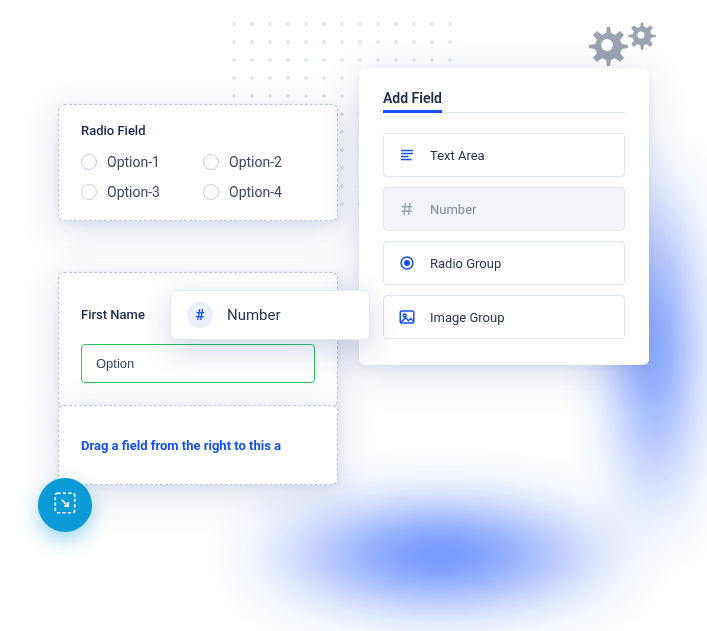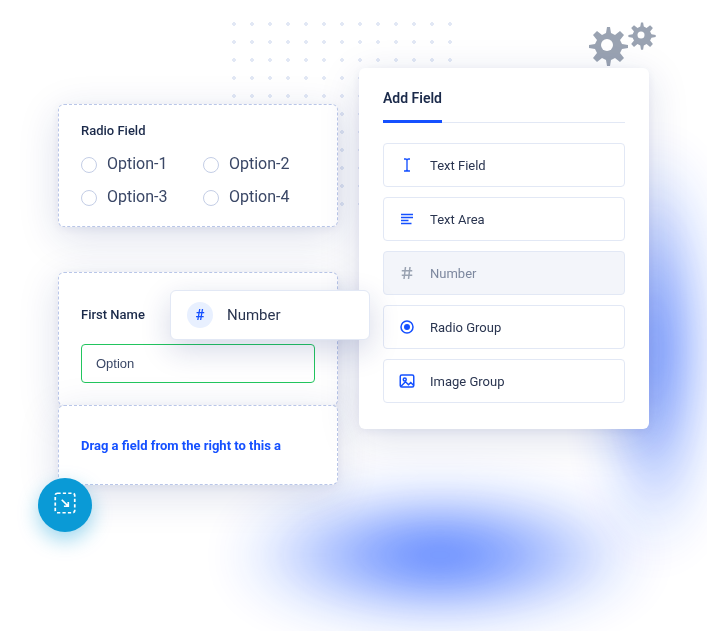--- a/index.html
+++ b/index.html
@@ -53,22 +53,22 @@
   .radio-card h4 {
     font-size: 13px; font-weight: 500; color: #1b2a4a;
     margin-bottom: 16px;
   }
   .radio-grid {
     display: grid;
     grid-template-columns: 1fr 1fr;
     gap: 14px 10px;
   }
   .radio-item {
-    display: flex; align-items: flex-end; gap: 10px;
-    font-size: 16px; color: #3a4766;
+    display: flex; align-items: flex-start; gap: 10px;
+    font-size: 14px; color: #3a4766;
   }
   .radio-circle {
     width: 16px; height: 16px; border-radius: 50%;
     border: 1.5px solid #c4cee6;
     flex-shrink: 0;
   }
 
   
   .first-name-card {
     top: 272px; left: 58px;
@@ -146,21 +146,21 @@
     width: 290px;
     padding: 22px 24px 26px;
     z-index: 3;
   }
   .tabs {
     display: flex; gap: 30px;
     border-bottom: 1px solid #e2e8f5;
     margin-bottom: 20px;
   }
   .tab {
-    padding-bottom: 14px;
+    padding-bottom: 4px;
     font-size: 14px; font-weight: 600;
     color: #98a3bc;
     cursor: pointer;
     border-bottom: 3px solid transparent;
     margin-bottom: -1px;
   }
   .tab.active {
     color: #1b2a4a;
     border-bottom-color: #1550ff;
   }
@@ -253,28 +253,20 @@
   <span class="icon-hash">#</span>
   <span>Number</span>
 </div>
 
 <div class="card field-panel">
   <div class="tabs">
     <div class="tab active">Add Field</div>
   </div>
   <div class="field-list">
 
-    <div class="field-item">
-      <span class="fi-icon">
-        <svg viewBox="0 0 24 24" fill="none" stroke="currentColor" stroke-width="1.8">
-          <path d="M8 4h2a2 2 0 012 2 2 2 0 012-2h2M8 20h2a2 2 0 002-2 2 2 0 002 2h2M12 6v12"></path>
-        </svg>
-      </span>
-      <span>Text Field</span>
-    </div>
 
     <div class="field-item">
       <span class="fi-icon">
         <svg viewBox="0 0 24 24" fill="none" stroke="currentColor" stroke-width="2">
           <path d="M4 6h16M4 10h16M4 14h10M4 18h14"></path>
         </svg>
       </span>
       <span>Text Area</span>
     </div>
 

